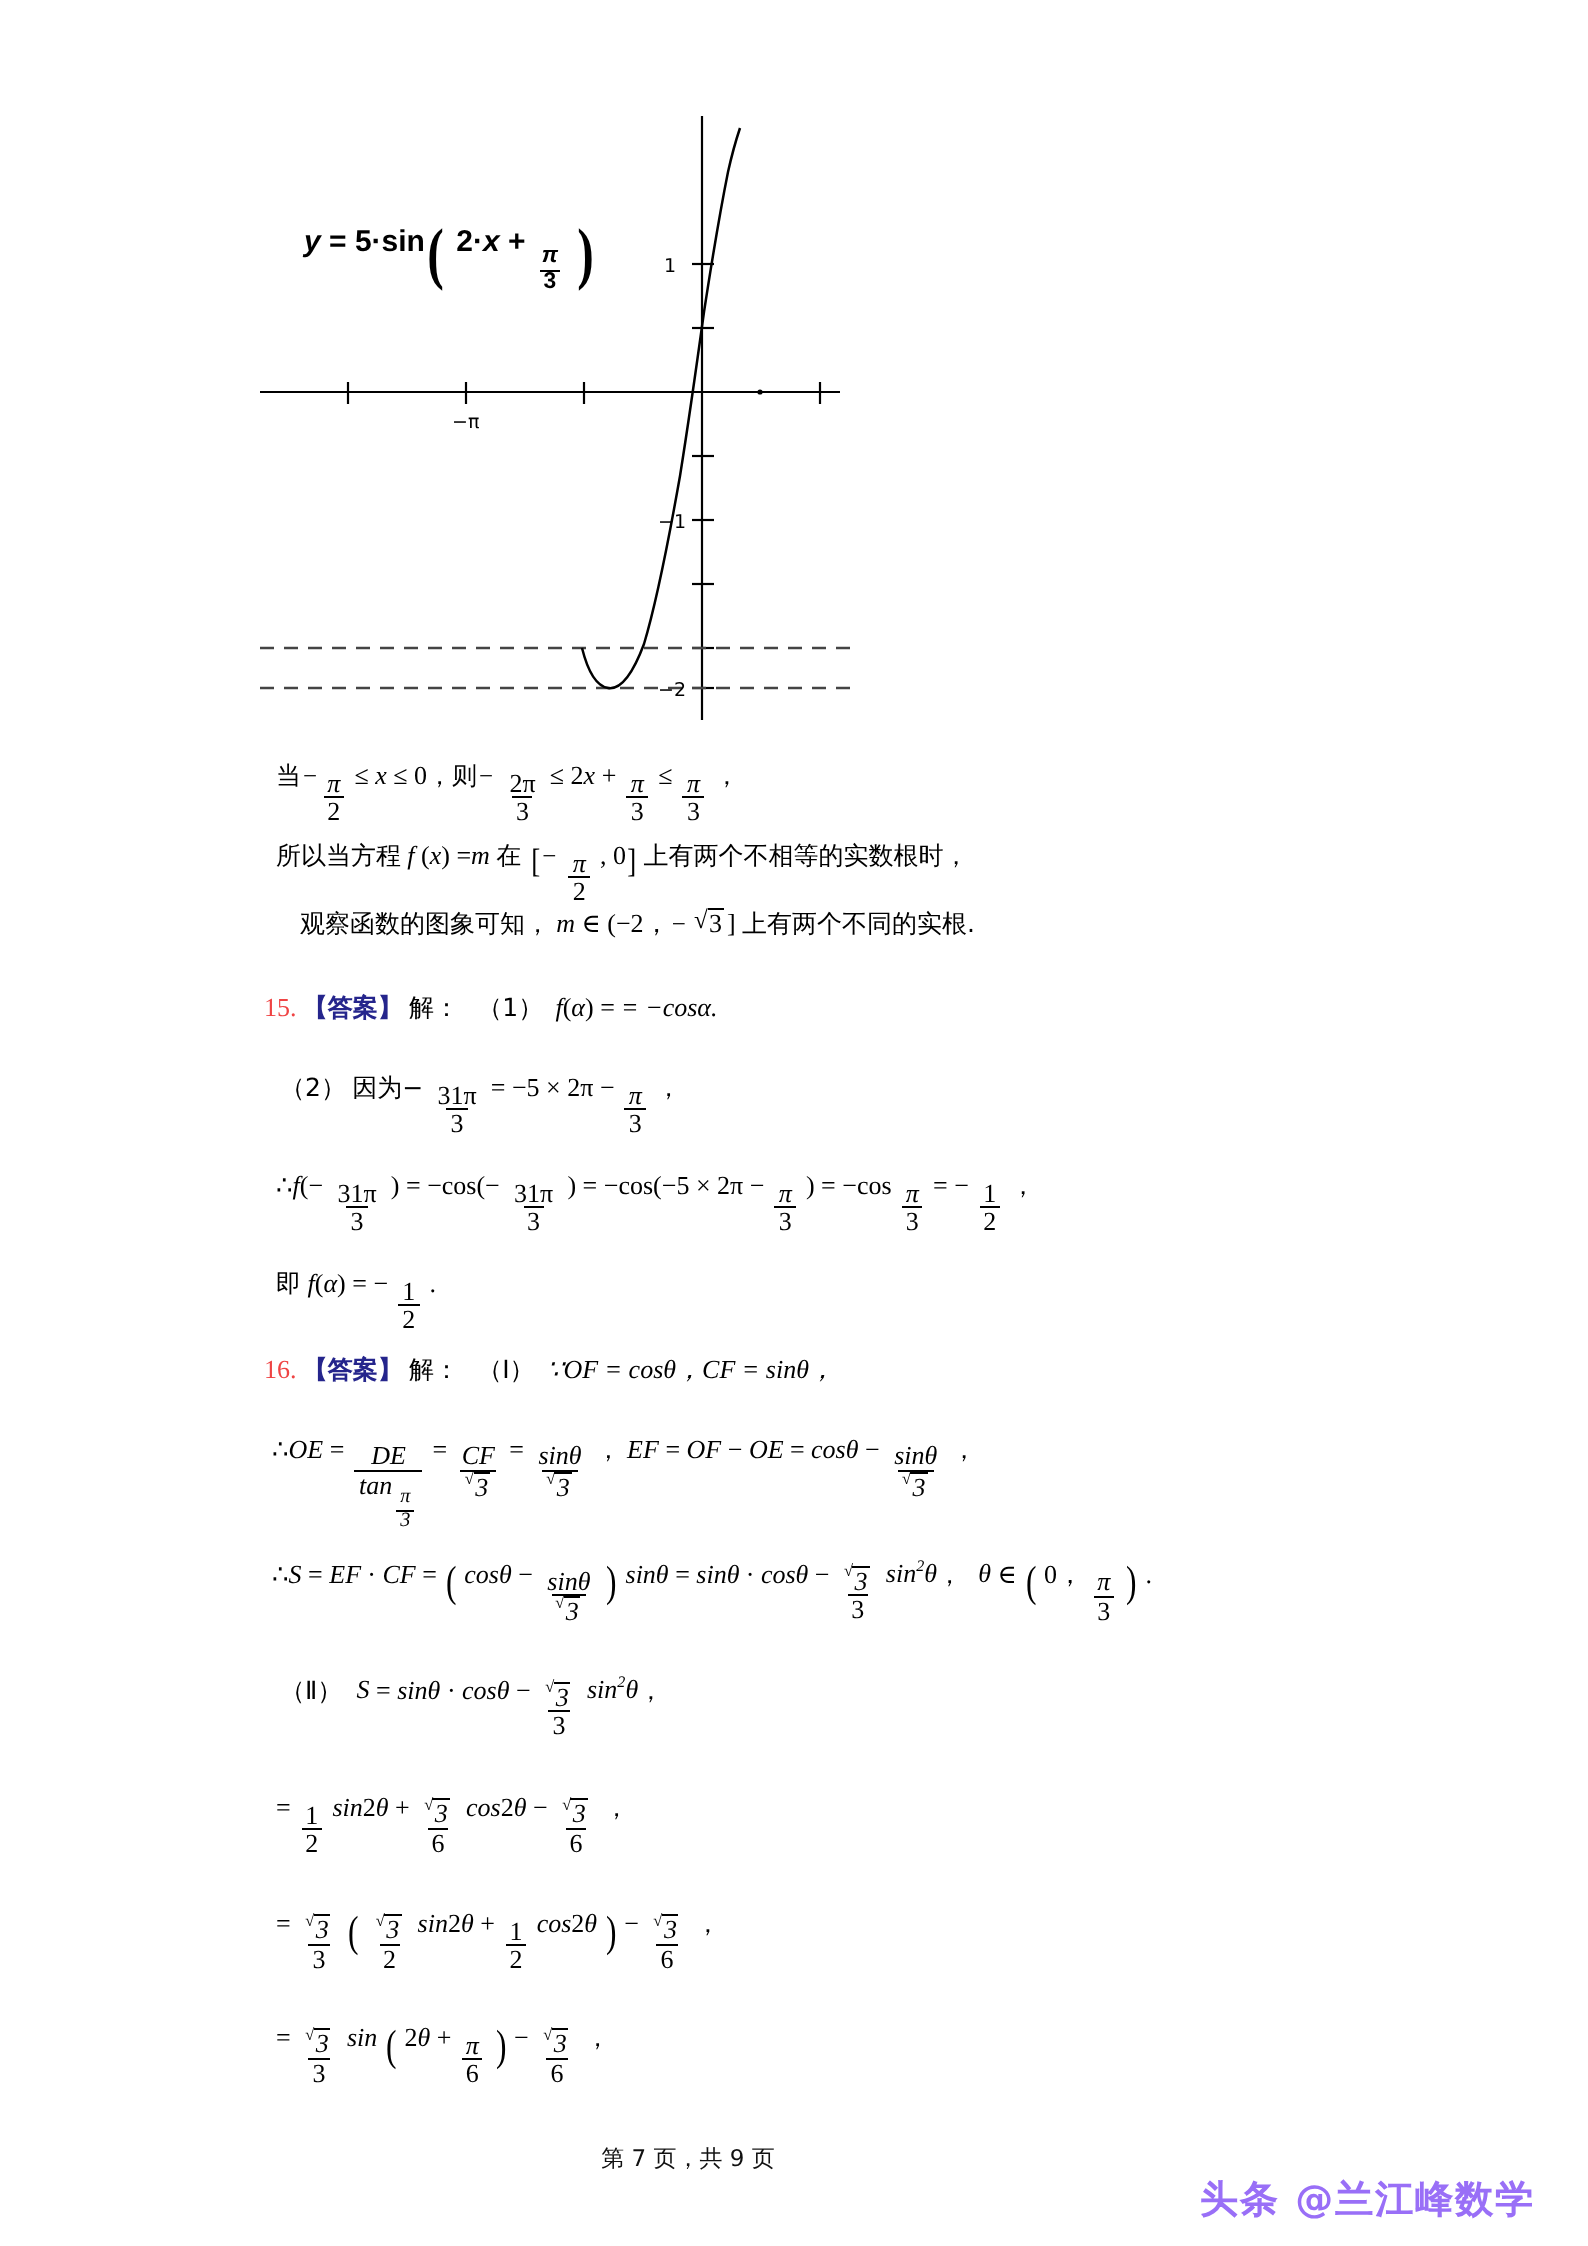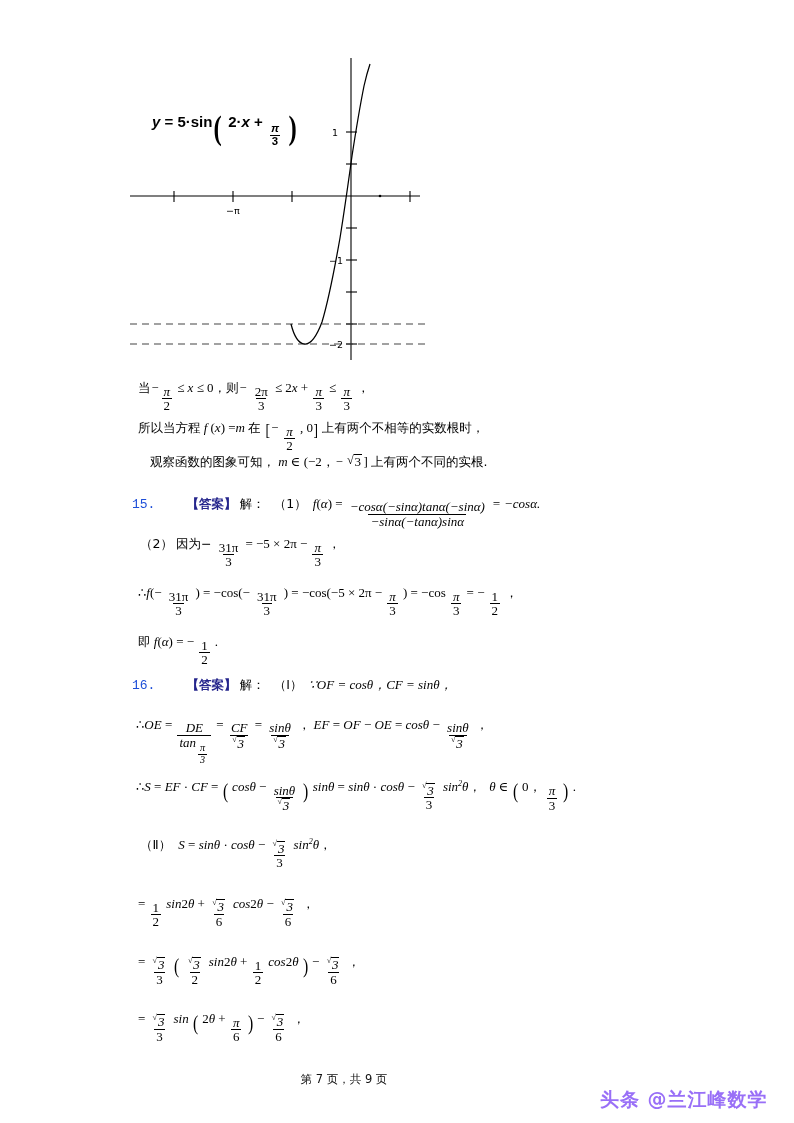--- a/index.html
+++ b/index.html
@@ -52,30 +52,29 @@
     font-family: "Liberation Serif", "DejaVu Serif", serif;
     font-style: normal;
     font-size: 13px;
   }
   .op {
     font-family: "Liberation Serif", "DejaVu Serif", serif;
     font-style: normal;
     padding: 0 1px;
   }
   .hdr-num {
-    color: #1d4ed8;
-    font-family: Liberation Mono, monospace;
+    color: #ef4444;
+    font-family: Liberation Serif, serif;
     font-size: 13px;
   }
   .hdr-tag {
     color: #25258c;
     font-family: "DejaVu Sans", "Liberation Sans", sans-serif;
     font-size: 12.5px;
     font-weight: bold;
-    margin-left: 28px;
   }
 
   
   .frac {
     display: inline-flex;
     flex-direction: column;
     align-items: center;
     vertical-align: -0.42em;
     margin: 0 2px;
     font-size: 0.72em;
@@ -238,24 +237,20 @@
     <span class="sqrt"><span class="rad mn">3</span></span><span class="mn">]</span>
     <span class="cn">上有两个不同的实根.</span>
   </div>
 
   <div class="line" style="left:132px; top:497px;">
     <span class="hdr-num">15.</span>
     <span class="hdr-tag">【答案】</span>
     <span class="cn">解：</span>
     <span class="cn" style="padding-left:6px;">（1）</span>
     <span class="mi" style="padding-left:3px;">f</span><span class="mn">(</span><span class="mi">α</span><span class="mn">) =</span>
-    <span class="frac big" style="font-size:0.66em; vertical-align:-0.40em;">
-      <span class="num mi">−cosα(−sinα)tanα(−sinα)</span>
-      <span class="den mi">−sinα(−tanα)sinα</span>
-    </span>
     <span class="mi">= −cosα.</span>
   </div>
 
   <div class="line" style="left:140px; top:537px;">
     <span class="cn">（2）</span>
     <span class="cn">因为−</span>
     <span class="frac">
         <span class="num mn">31π</span>
         <span class="den mn">3</span>
       </span>

